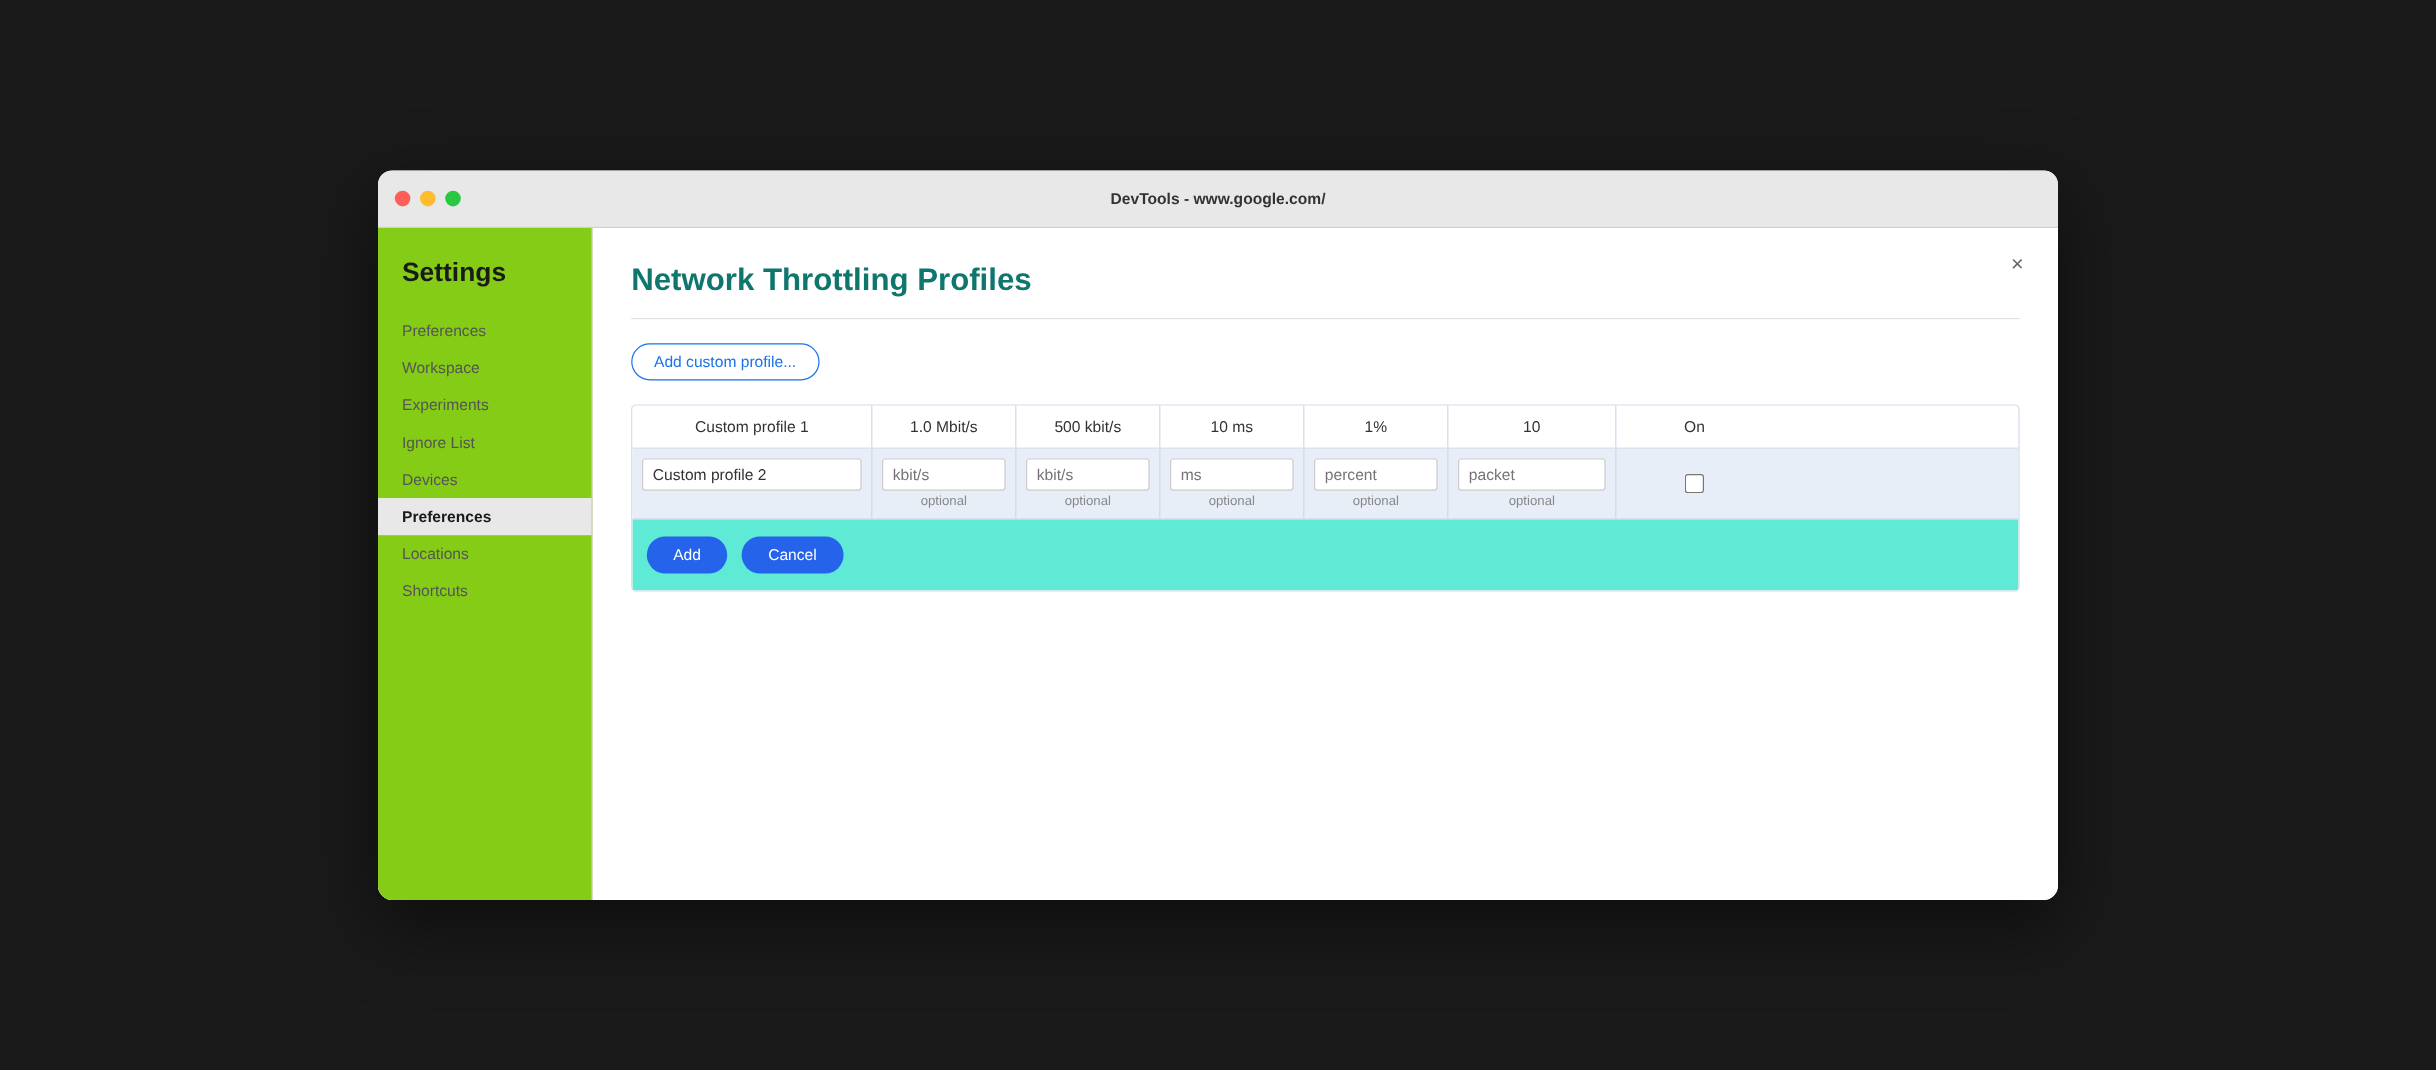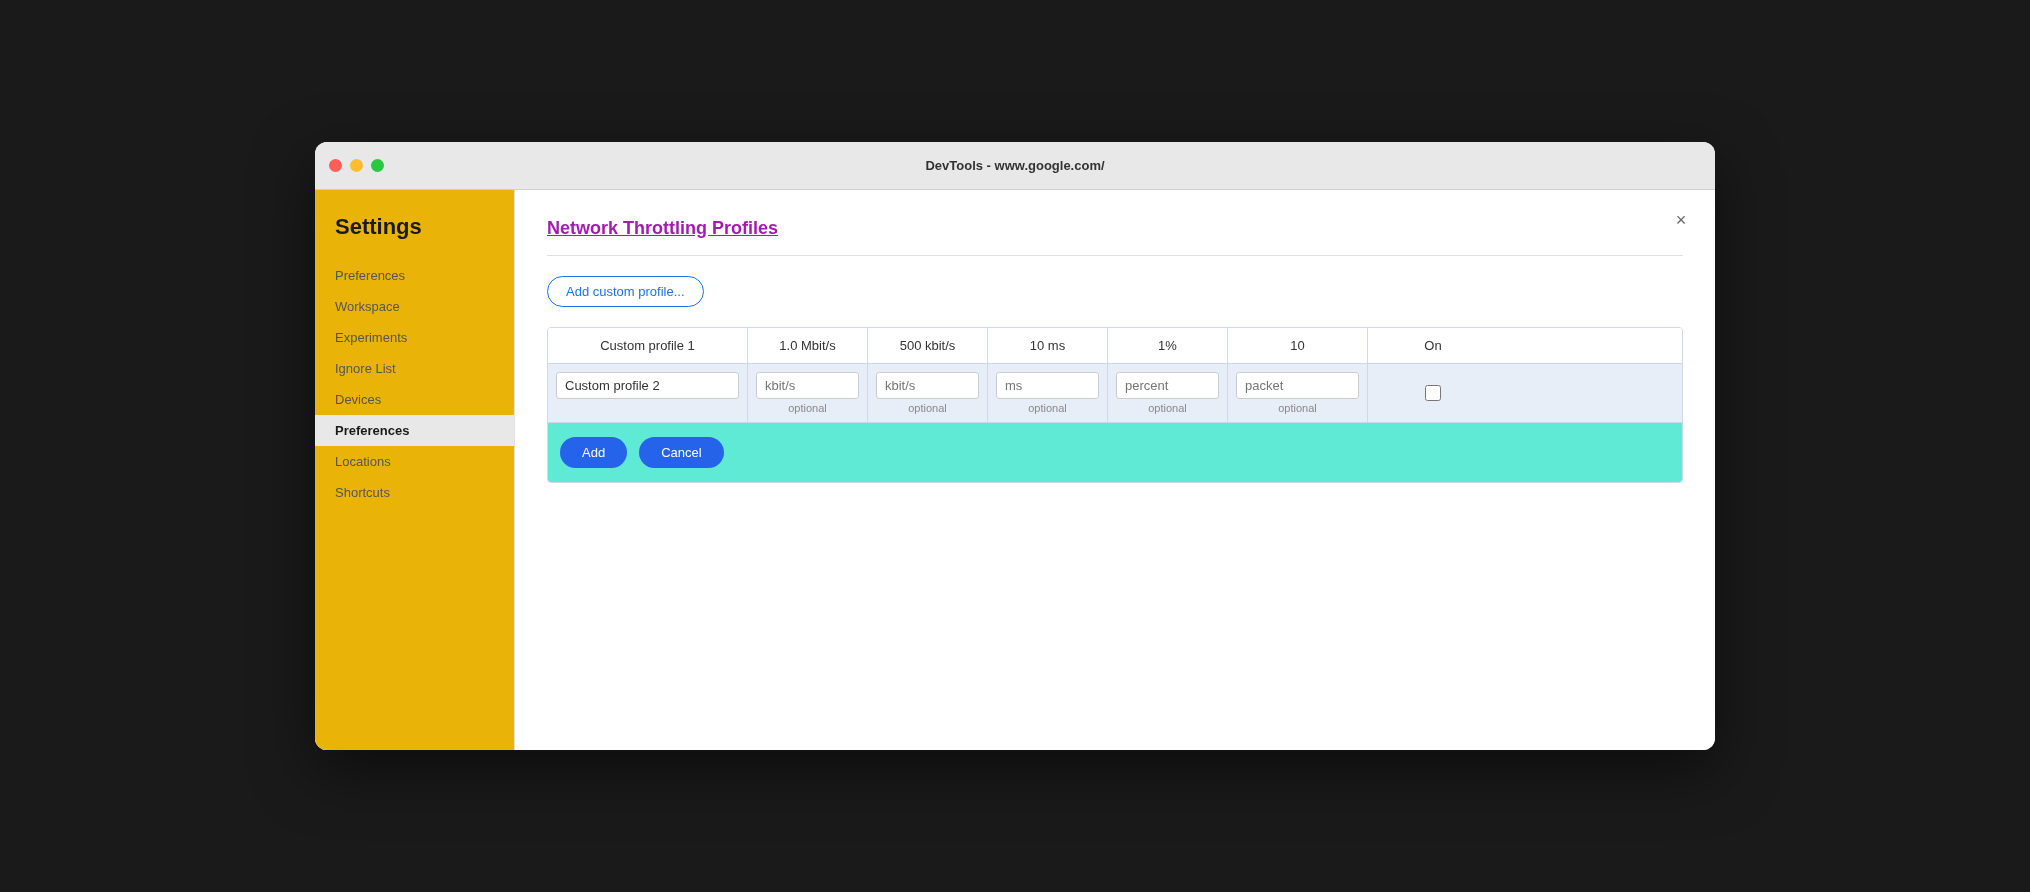--- a/index.html
+++ b/index.html
@@ -56,22 +56,22 @@
       color: #333;
     }
 
     .window-body {
       display: flex;
       background: #ffffff;
       min-height: 560px;
     }
 
     .sidebar {
-      width: 200px;
-      background: #eab308;
+      width: 179px;
+      background: #84cc16;
       padding: 24px 0;
       border-right: 1px solid #e0e0e0;
       flex-shrink: 0;
     }
 
     .sidebar-heading {
       font-size: 22px;
       font-weight: 600;
       color: #1a1a1a;
       padding: 0 20px 20px 20px;
@@ -106,25 +106,24 @@
       align-items: center;
       justify-content: center;
       cursor: pointer;
       font-size: 18px;
       color: #666;
       border: none;
       background: transparent;
     }
 
     .page-title {
-      font-size: 18px;
+      font-size: 26px;
       font-weight: 600;
-      color: #a21caf;
+      color: #0f766e;
       margin-bottom: 16px;
-      text-decoration: underline;
     }
 
     .divider {
       border: none;
       border-top: 1px solid #e0e0e0;
       margin-bottom: 20px;
     }
 
     .add-profile-btn {
       border: 1.5px solid #1a73e8;

